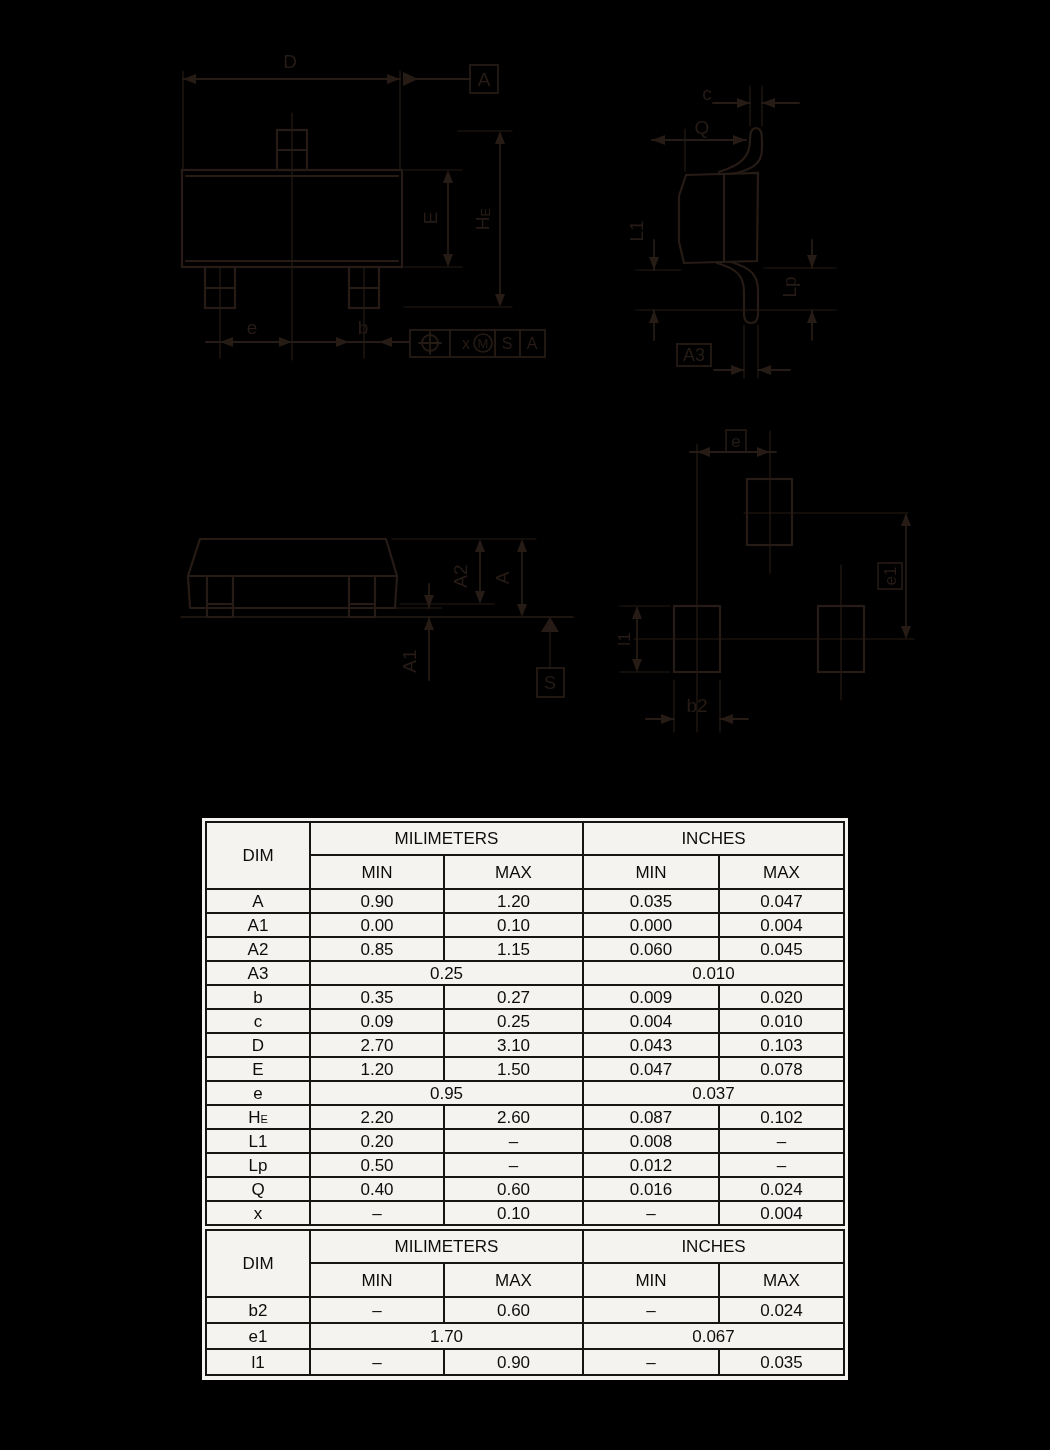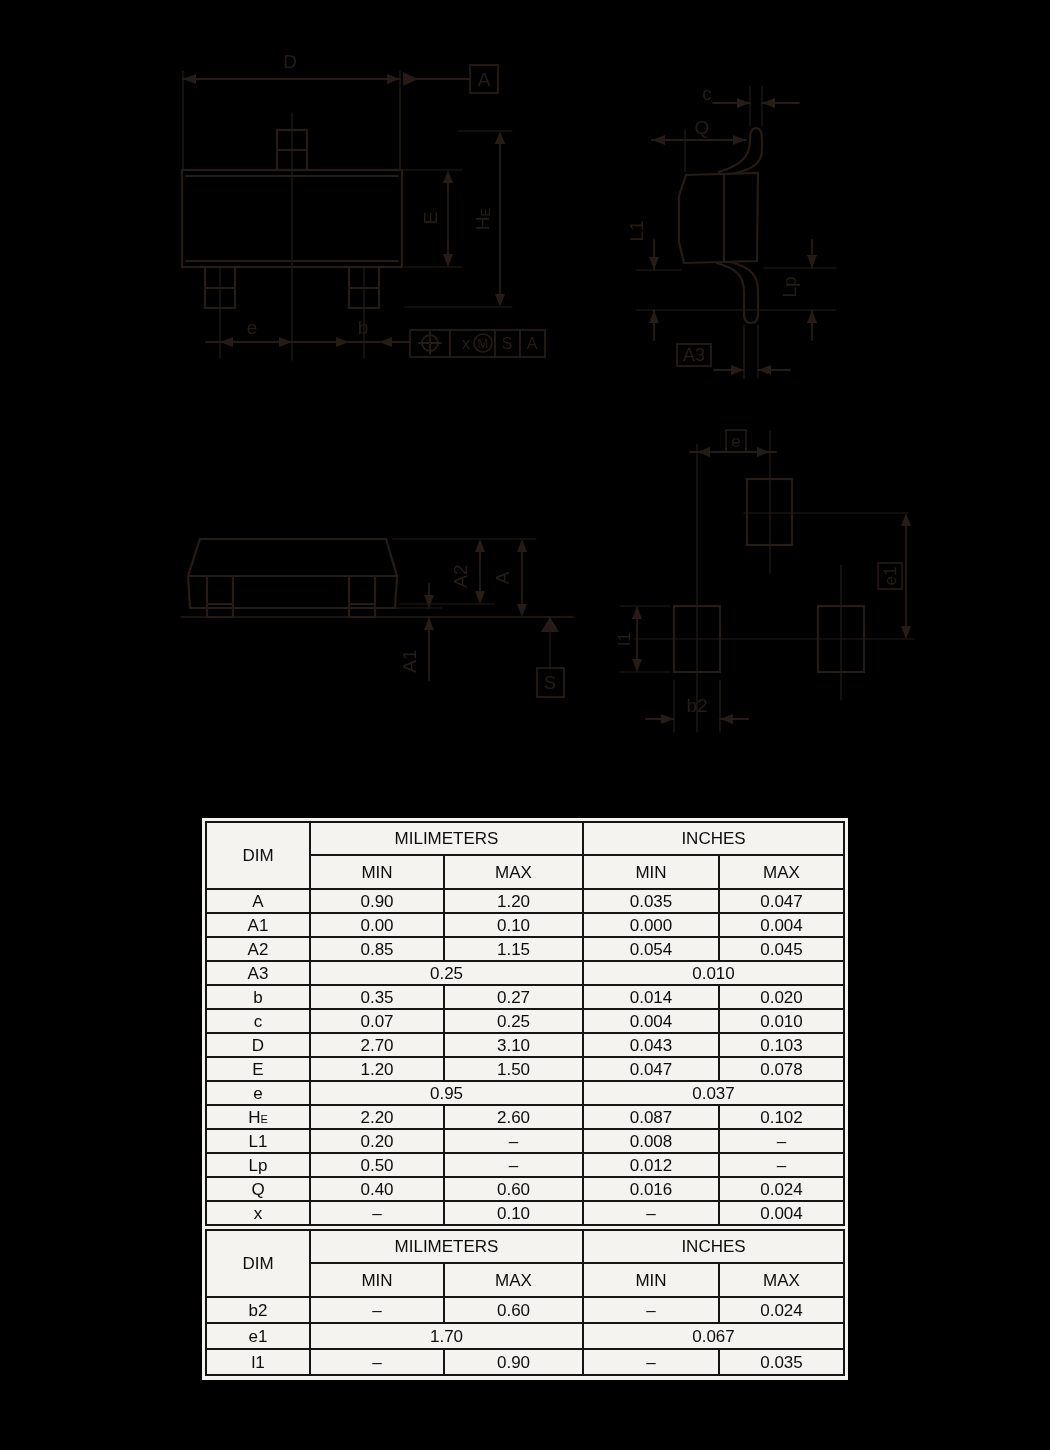--- a/index.html
+++ b/index.html
@@ -261,38 +261,38 @@
             <td>A1</td>
             <td>0.00</td>
             <td>0.10</td>
             <td>0.000</td>
             <td>0.004</td>
           </tr>
           <tr>
             <td>A2</td>
             <td>0.85</td>
             <td>1.15</td>
-            <td>0.054</td>
+            <td>0.060</td>
             <td>0.045</td>
           </tr>
           <tr>
             <td>A3</td>
             <td colspan="2">0.25</td>
             <td colspan="2">0.010</td>
           </tr>
           <tr>
             <td>b</td>
             <td>0.35</td>
             <td>0.27</td>
-            <td>0.014</td>
+            <td>0.009</td>
             <td>0.020</td>
           </tr>
           <tr>
             <td>c</td>
-            <td>0.07</td>
+            <td>0.09</td>
             <td>0.25</td>
             <td>0.004</td>
             <td>0.010</td>
           </tr>
           <tr>
             <td>D</td>
             <td>2.70</td>
             <td>3.10</td>
             <td>0.043</td>
             <td>0.103</td>

